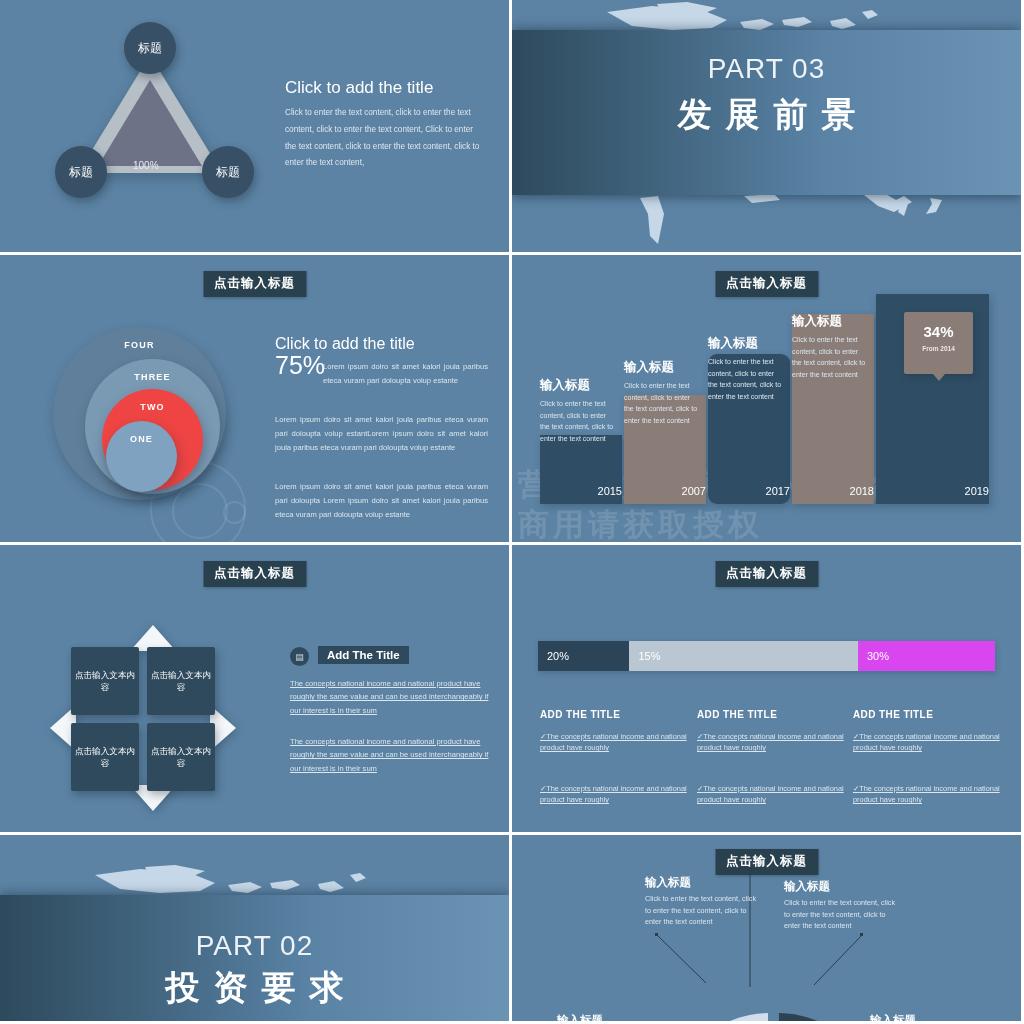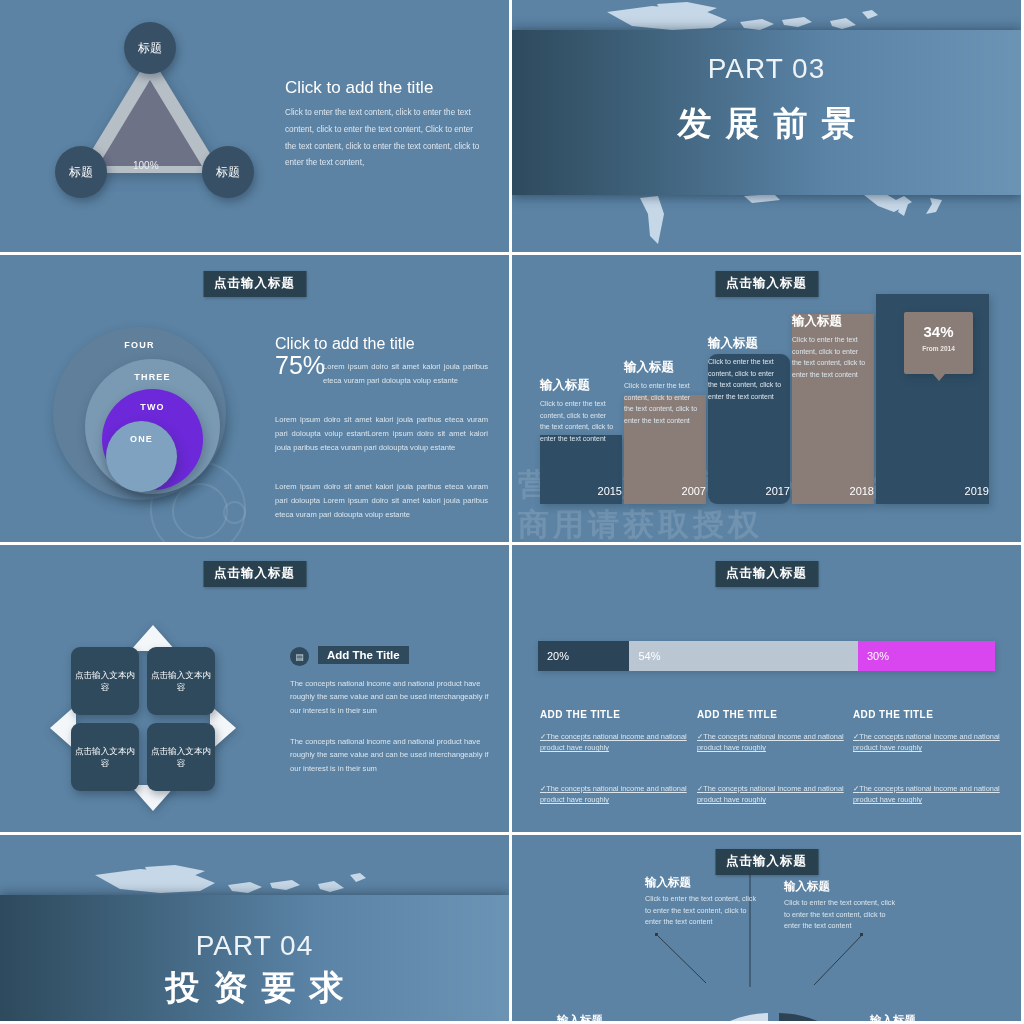--- a/index.html
+++ b/index.html
@@ -131,37 +131,37 @@
   .callout .c1{color:#fff;font-size:15px;font-weight:bold;margin-top:11px;}
   .callout .c2{color:#eee6e2;font-size:6.5px;font-weight:bold;margin-top:5px;}
   .callout .tip{
     position:absolute;left:50%;bottom:-7px;margin-left:-6px;
     width:0;height:0;border-left:6px solid transparent;border-right:6px solid transparent;
     border-top:7px solid #8a7d77;
   }
 
   
   .dbox{
-    position:absolute;width:68px;height:68px;border-radius:9px;
+    position:absolute;width:68px;height:68px;border-radius:2px;
     background:#2f4a5d;color:#fff;font-size:8.6px;line-height:1.45;
     display:flex;align-items:center;justify-content:center;text-align:center;
     box-shadow:2px 4px 8px rgba(20,35,50,.35);z-index:3;
   }
   .arrowd{position:absolute;width:0;height:0;z-index:1;
     filter:drop-shadow(1px 2px 4px rgba(20,35,50,.3));}
   .s5-icon{
     position:absolute;width:19px;height:19px;border-radius:50%;
     background:#2f4a5d;display:flex;align-items:center;justify-content:center;
     color:#cfdae4;font-size:9px;
   }
   .s5-title{
     position:absolute;background:#2f4a5d;color:#fff;
     font-size:11.5px;font-weight:bold;padding:3px 9px;
   }
-  .s5-p{position:absolute;color:#dce6ee;font-size:7.6px;line-height:1.75;width:200px;}
+  .s5-p{position:absolute;color:#dce6ee;font-size:7.6px;line-height:1.75;width:200px;text-decoration:underline;}
 
   
   .pbar{position:absolute;height:30px;display:flex;box-shadow:1px 2px 6px rgba(20,35,50,.2);}
   .pseg{display:flex;align-items:center;position:relative;}
   .pseg span{color:#fff;font-size:11px;margin-left:9px;}
   .pcol-t{position:absolute;color:#fff;font-size:10px;font-weight:bold;letter-spacing:.4px;}
   .pitem{position:absolute;color:#dce6ee;font-size:7.4px;line-height:1.55;width:148px;text-decoration:underline;}
 
   
   .pie-t{position:absolute;color:#fff;font-size:11.5px;font-weight:bold;}
@@ -204,36 +204,36 @@
       <g fill="#cfe0ee" opacity="0.92">
         <path d="M128 198 L146 196 L152 214 L146 244 L138 236 L136 214 Z"></path>
         <path d="M232 196 L262 194 L268 200 L240 203 Z"></path>
         <path d="M352 195 L372 193 L384 200 L392 196 L400 202 L382 212 L366 206 Z"></path>
         <path d="M388 206 L396 204 L392 216 L386 212 Z"></path>
         <path d="M418 198 L430 200 L424 212 L414 214 L420 204 Z"></path>
       </g>
     </svg>
     <div class="band" style="top:30px;height:165px;"></div>
     <div class="part-num" style="top:53px;">PART 03</div>
-    <div class="part-cn" style="top:101px;">发展前景</div>
+    <div class="part-cn" style="top:92px;">发展前景</div>
   </div>
 
   <div class="slide">
     <div class="badge-title" style="top:16px;">点击输入标题</div>
     <div class="wm-logo" style="left:150px;top:206px;width:92px;height:92px;"></div>
     <div class="wm-logo" style="left:172px;top:228px;width:52px;height:52px;"></div>
     <div class="wm-logo" style="left:223px;top:246px;width:19px;height:19px;"></div>
 
     <div class="circ" style="left:53px;top:72px;width:173px;height:173px;background:#607f9b;">
       <span>FOUR</span>
     </div>
     <div class="circ" style="left:85px;top:104px;width:135px;height:135px;background:#7a99b3;">
       <span>THREE</span>
     </div>
-    <div class="circ" style="left:102px;top:134px;width:101px;height:101px;background:#6d28d9;">
+    <div class="circ" style="left:102px;top:134px;width:101px;height:101px;background:#ef4444;">
       <span>TWO</span>
     </div>
     <div class="circ" style="left:106px;top:166px;width:71px;height:71px;background:#7fa2c0;">
       <span>ONE</span>
     </div>
 
     <div class="s3-head" style="left:275px;top:80px;">Click to add the title</div>
     <div class="s3-pct" style="left:275px;top:96px;">75%</div>
     <div class="s3-p" style="left:323px;top:105px;width:165px;">Lorem ipsum dolro sit amet kalori joula paribus eteca vuram pari doloupta volup estante</div>
     <div class="s3-p" style="left:275px;top:158px;width:213px;">Lorem ipsum dolro sit amet kalori joula paribus eteca vuram pari doloupta volup estantLorem ipsum dolro sit amet kalori joula paribus eteca vuram pari doloupta volup estante</div>
@@ -314,21 +314,21 @@
   </div>
 
   <div class="slide">
     <div class="badge-title" style="top:16px;">点击输入标题</div>
 
     <div class="pbar" style="left:26px;top:96px;width:457px;">
       <div class="pseg" style="width:20%;background:#2b4458;">
         <span>20%</span>
       </div>
       <div class="pseg" style="width:50%;background:#bac7d2;">
-        <span>54%</span>
+        <span>15%</span>
       </div>
       <div class="pseg" style="width:30%;background:#d946ef;">
         <span>30%</span>
       </div>
     </div>
 
     <div class="pcol-t" style="left:28px;top:164px;">ADD THE TITLE</div>
     <div class="pitem" style="left:28px;top:186px;">
       <span>✓</span><span>The concepts national income and national product have roughly</span>
     </div>
@@ -358,21 +358,21 @@
       <g fill="#cfe0ee" opacity="0.92">
         <path d="M95 40 L140 34 L190 38 L215 48 L200 56 L160 58 L120 54 Z"></path>
         <path d="M145 32 L175 30 L205 36 L186 44 L150 42 Z"></path>
         <path d="M228 50 L250 47 L262 52 L248 58 L232 56 Z"></path>
         <path d="M270 48 L292 45 L300 50 L286 55 L272 53 Z"></path>
         <path d="M318 49 L334 46 L344 53 L330 57 L320 54 Z"></path>
         <path d="M350 40 L360 38 L366 43 L356 47 Z"></path>
       </g>
     </svg>
     <div class="band" style="top:60px;height:126px;"></div>
-    <div class="part-num" style="top:95px;">PART 04</div>
+    <div class="part-num" style="top:95px;">PART 02</div>
     <div class="part-cn" style="top:130px;">投资要求</div>
   </div>
 
   <div class="slide">
     <div class="badge-title" style="top:14px;">点击输入标题</div>
 
     <svg style="position:absolute;left:155px;top:148px;" width="210" height="130" viewBox="0 0 210 130">
       <path d="M112 132 L112 30 A102 102 0 0 1 196 76 Z" fill="#2d4354"></path>
       <path d="M98 134 L98 40 A94 94 0 0 0 16 92 Z" fill="#40606f"></path>
       <path d="M102 30 L102 -6 A0 0 0 0 0 102 -6 Z" fill="#5d7f99"></path>

